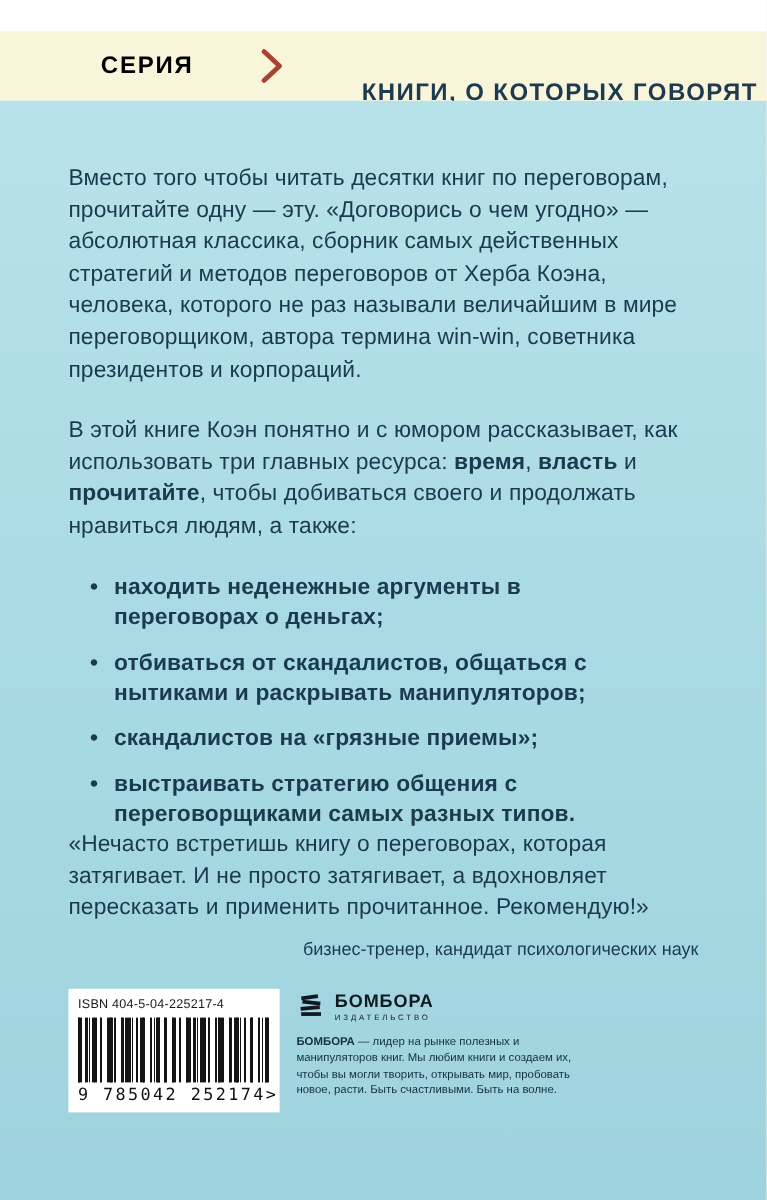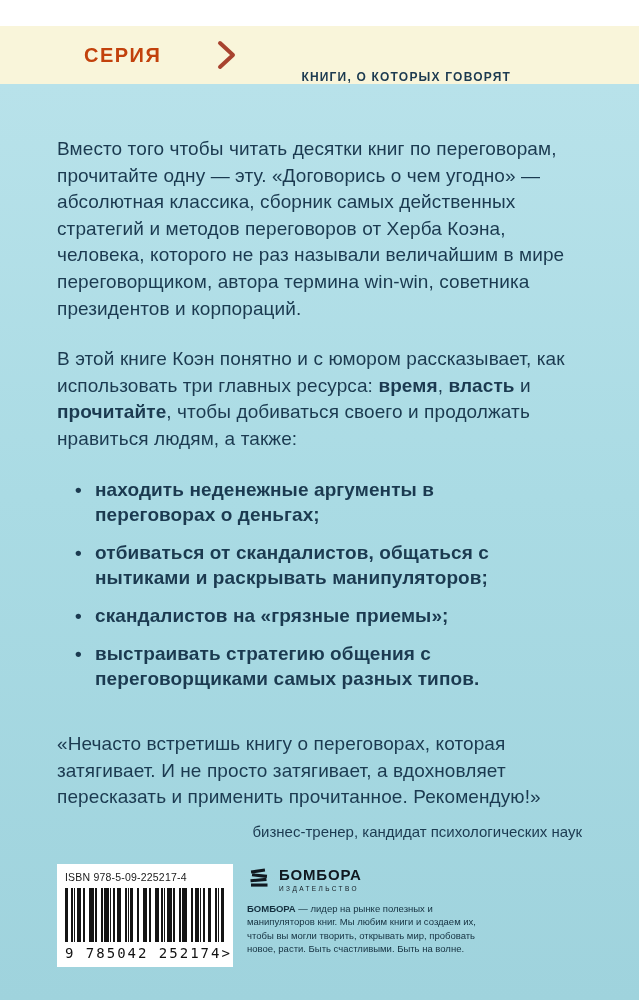--- a/index.html
+++ b/index.html
@@ -25,26 +25,26 @@
     background: #f9f5da;
     display: flex;
     align-items: center;
     padding: 0 70px 0 84px;
     flex: 0 0 auto;
   }
   .series-label {
     font-size: 20px;
     font-weight: 700;
     letter-spacing: 1.5px;
-    color: #c2410c;
+    color: #000000;
   }
   .chevron { margin-left: 52px; display: inline-flex; align-items: center; }
   .series-title {
     margin-left: 62px;
-    font-size: 12px;
+    font-size: 20px;
     font-weight: 700;
     letter-spacing: 1.2px;
     color: #1c3a50;
     white-space: nowrap;
     margin-top: 44px;
   }
 
   
   .cover-body {
     flex: 1 1 auto;
@@ -75,21 +75,21 @@
     letter-spacing: 0.1px;
   }
   .bullets li + li { margin-top: 13px; }
   .bullets li::before {
     content: "\2022";
     position: absolute;
     left: 0;
     top: 0;
   }
 
-  .quote { margin-top: 40px; }
+  .quote { }
 
   .attribution { margin-top: 12px; text-align: right; }
   .attribution .author {
     font-size: 19px;
     font-weight: 700;
     letter-spacing: 0.4px;
   }
   .attribution .author-title {
     font-size: 15px;
     margin-top: 4px;
@@ -189,21 +189,21 @@
 
     <p class="para quote">«Нечасто встретишь книгу о переговорах, которая затягивает. И не просто затягивает, а вдохновляет пересказать и применить прочитанное. Рекомендую!»</p>
 
     <div class="attribution">
       <div class="author-title">бизнес-тренер, кандидат психологических наук</div>
     </div>
 
     <div class="footer">
 
       <div class="barcode-box">
-        <div class="isbn">ISBN 978-5-09-225217-4</div>
+        <div class="isbn">ISBN 404-5-04-225217-4</div>
         <div class="bars"></div>
         <div class="digits">
           <span>9 785042 252174</span>
           <span>&gt;</span>
         </div>
       </div>
 
       <div class="publisher">
         <div class="pub-head">
           <span class="pub-logo">

